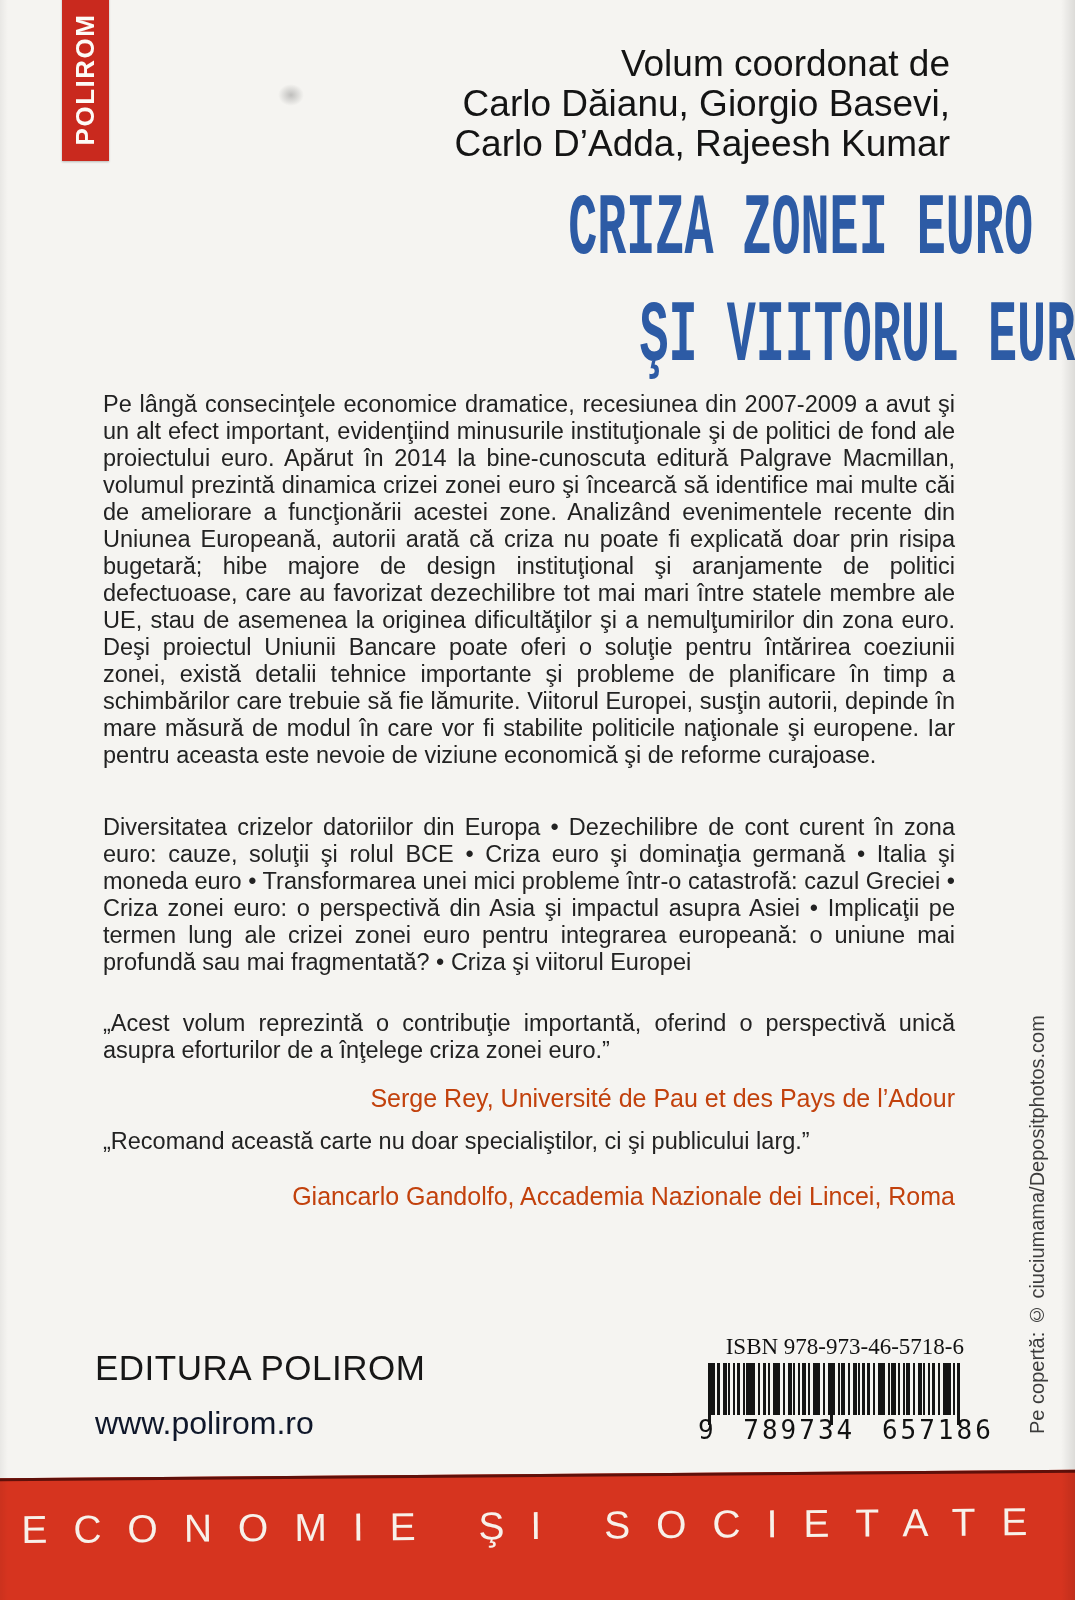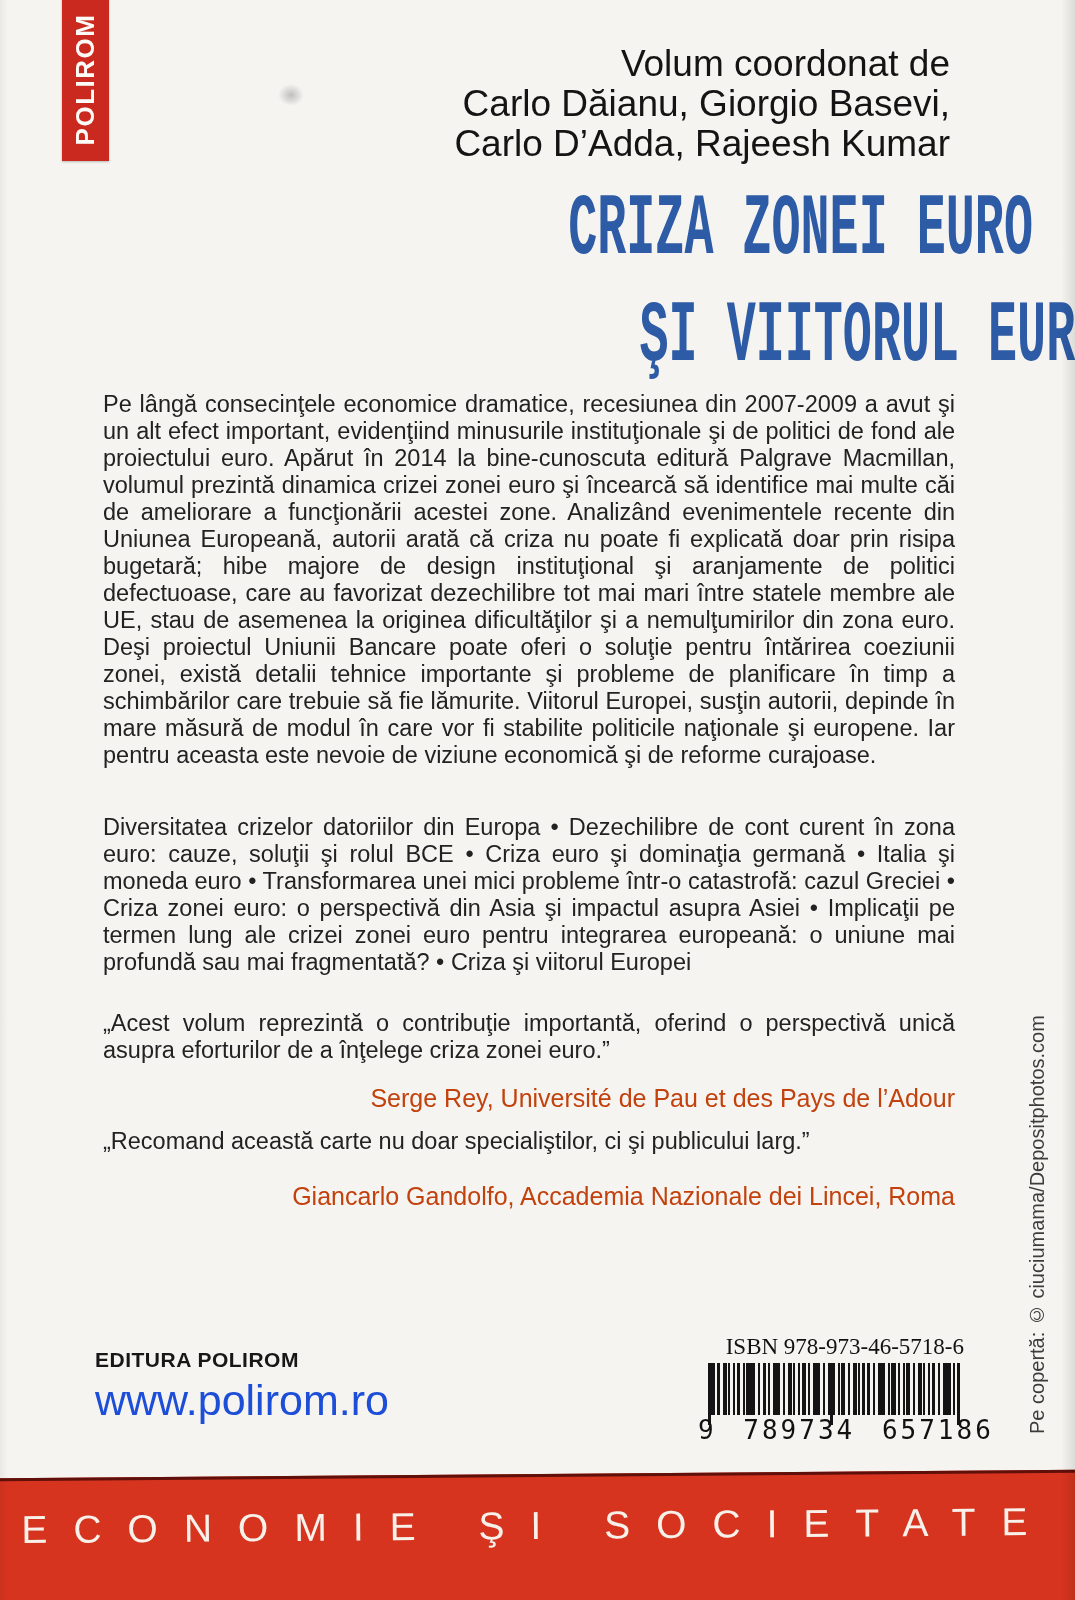--- a/index.html
+++ b/index.html
@@ -82,22 +82,22 @@
   .attribution {
     font-size: 25px;
     color: #c2410c;
     text-align: right;
   }
   .attribution-1 { top: 1084px; padding-right: 2px; }
   .attribution-2 { top: 1182px; padding-right: 6px; }
 
   
   .publisher-block { position: absolute; left: 95px; top: 1348px; }
-  .publisher-name { font-weight: bold; font-size: 21px; letter-spacing: 0.5px; color: #171717; }
-  .publisher-site { font-size: 43px; color: #1d4ed8; margin-top: 4px; }
+  .publisher-name { font-weight: normal; font-size: 35px; letter-spacing: 0.5px; color: #171717; }
+  .publisher-site { font-size: 32px; color: #0f172a; margin-top: 17px; }
 
   
   .isbn-block { position: absolute; left: 698px; top: 1334px; width: 266px; text-align: right; }
   .isbn-label {
     font-family: "Liberation Serif", serif;
     font-size: 23px; color: #111; white-space: nowrap;
   }
   .barcode { position: relative; margin-top: 3px; height: 74px; }
   .barcode-bars {
     position: absolute; left: 10px; right: 4px; top: 0; height: 52px;

